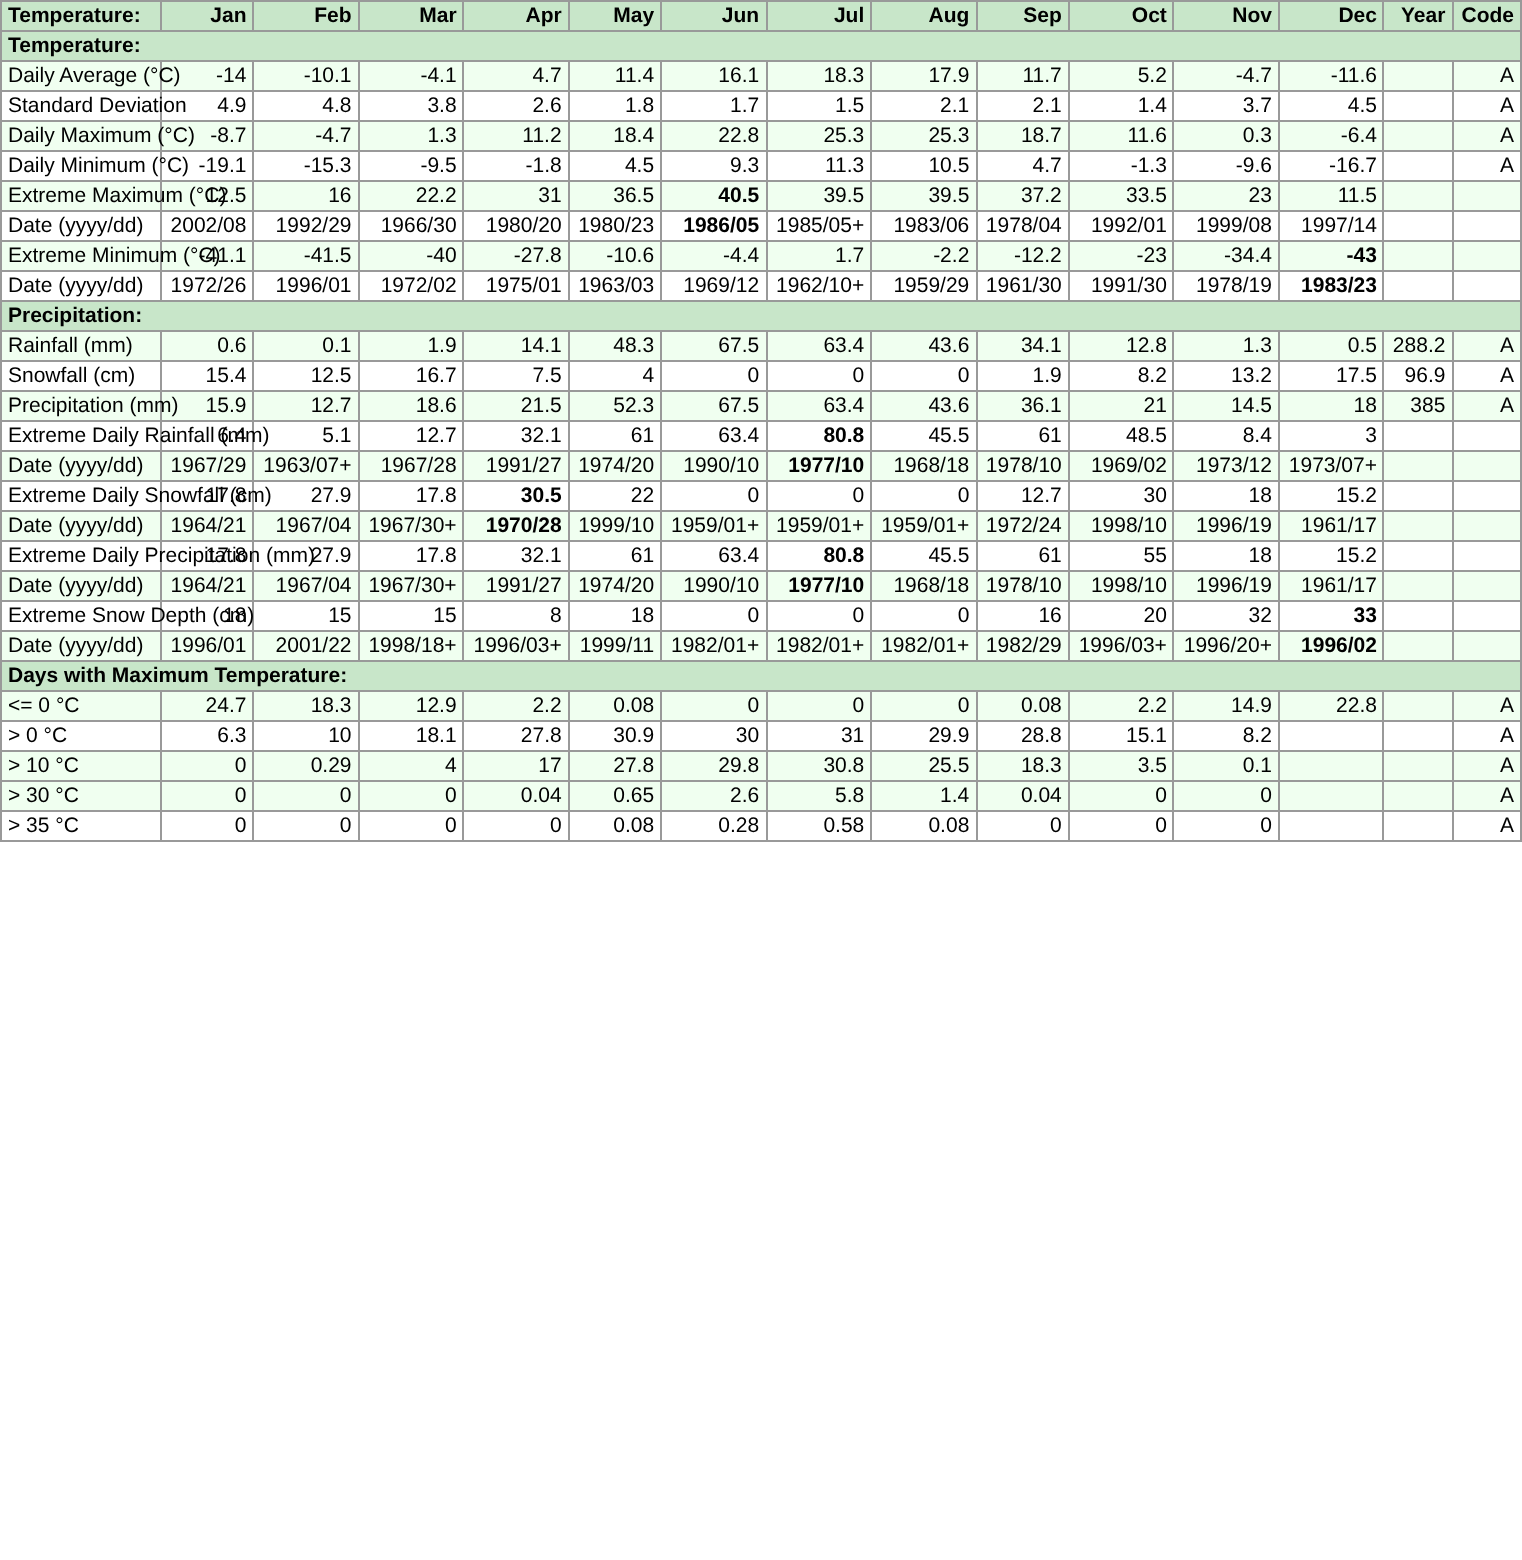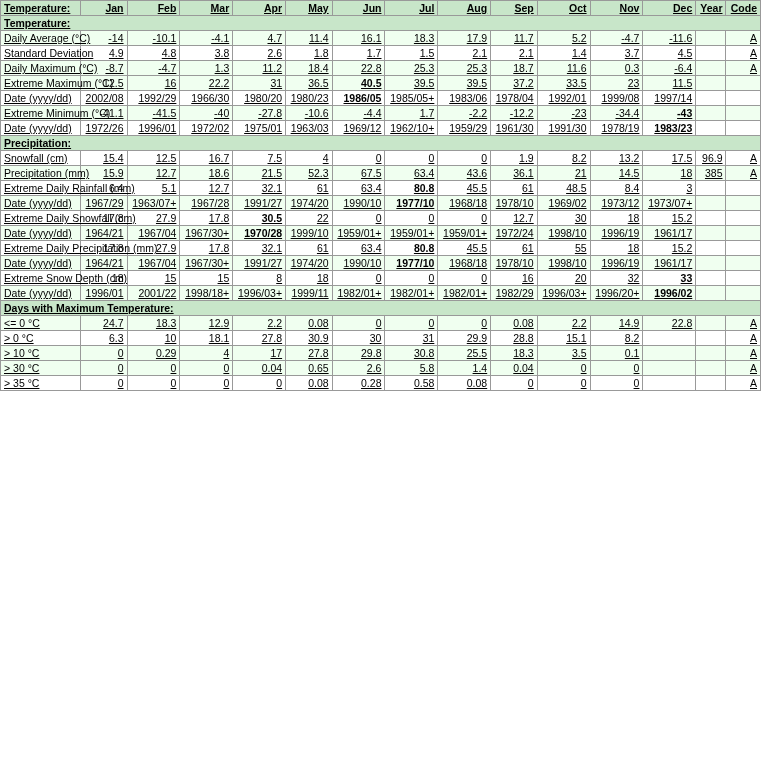--- a/index.html
+++ b/index.html
@@ -1,17 +1,17 @@
 <!DOCTYPE html>
 <html><head>
   <meta charset="utf-8">
   <style>
     * { margin: 0; padding: 0; box-sizing: border-box; }
     body { font-family: Arial, sans-serif; font-size: 11px; background: #fff; }
-    table { border-collapse: collapse; width: 761px; text-decoration: underline; }
+    table { border-collapse: collapse; width: 761px; }
     td, th {
       border: 1px solid #999;
       padding: 1px 3px;
       text-align: right;
       white-space: nowrap;
       font-size: 10.5px;
     }
     .row-header {
       text-align: left;
       font-weight: normal;
@@ -101,20 +101,37 @@
         <td class="bg-light">25.3</td>
         <td class="bg-light">25.3</td>
         <td class="bg-light">18.7</td>
         <td class="bg-light">11.6</td>
         <td class="bg-light">0.3</td>
         <td class="bg-light">-6.4</td>
         <td class="bg-light"></td>
         <td class="bg-light">A</td>
       </tr>
       <tr>
+        <td class="row-header bg-white">Daily Minimum (°C)</td>
+        <td class="bg-white">-19.1</td>
+        <td class="bg-white">-15.3</td>
+        <td class="bg-white">-9.5</td>
+        <td class="bg-white">-1.8</td>
+        <td class="bg-white">4.5</td>
+        <td class="bg-white">9.3</td>
+        <td class="bg-white">11.3</td>
+        <td class="bg-white">10.5</td>
+        <td class="bg-white">4.7</td>
+        <td class="bg-white">-1.3</td>
+        <td class="bg-white">-9.6</td>
+        <td class="bg-white">-16.7</td>
+        <td class="bg-white"></td>
+        <td class="bg-white">A</td>
+      </tr>
+      <tr>
         <td class="row-header bg-light">Extreme Maximum (°C)</td>
         <td class="bg-light">12.5</td>
         <td class="bg-light">16</td>
         <td class="bg-light">22.2</td>
         <td class="bg-light">31</td>
         <td class="bg-light">36.5</td>
         <td class="bg-light" style="font-weight: bold; margin-top: 27px;">40.5</td>
         <td class="bg-light">39.5</td>
         <td class="bg-light">39.5</td>
         <td class="bg-light">37.2</td>
@@ -170,20 +187,37 @@
         <td class="bg-white">1959/29</td>
         <td class="bg-white">1961/30</td>
         <td class="bg-white">1991/30</td>
         <td class="bg-white">1978/19</td>
         <td class="bg-white" style="font-weight: bold;">1983/23</td>
         <td class="bg-white"></td>
         <td class="bg-white"></td>
       </tr>
       <tr>
         <td colspan="15" class="section-header">Precipitation:</td>
+      </tr>
+      <tr>
+        <td class="row-header bg-light">Rainfall (mm)</td>
+        <td class="bg-light">0.6</td>
+        <td class="bg-light">0.1</td>
+        <td class="bg-light">1.9</td>
+        <td class="bg-light">14.1</td>
+        <td class="bg-light">48.3</td>
+        <td class="bg-light">67.5</td>
+        <td class="bg-light">63.4</td>
+        <td class="bg-light">43.6</td>
+        <td class="bg-light">34.1</td>
+        <td class="bg-light">12.8</td>
+        <td class="bg-light">1.3</td>
+        <td class="bg-light">0.5</td>
+        <td class="bg-light">288.2</td>
+        <td class="bg-light">A</td>
       </tr>
       <tr>
         <td class="row-header bg-white">Snowfall (cm)</td>
         <td class="bg-white">15.4</td>
         <td class="bg-white">12.5</td>
         <td class="bg-white">16.7</td>
         <td class="bg-white">7.5</td>
         <td class="bg-white">4</td>
         <td class="bg-white">0</td>
         <td class="bg-white">0</td>

